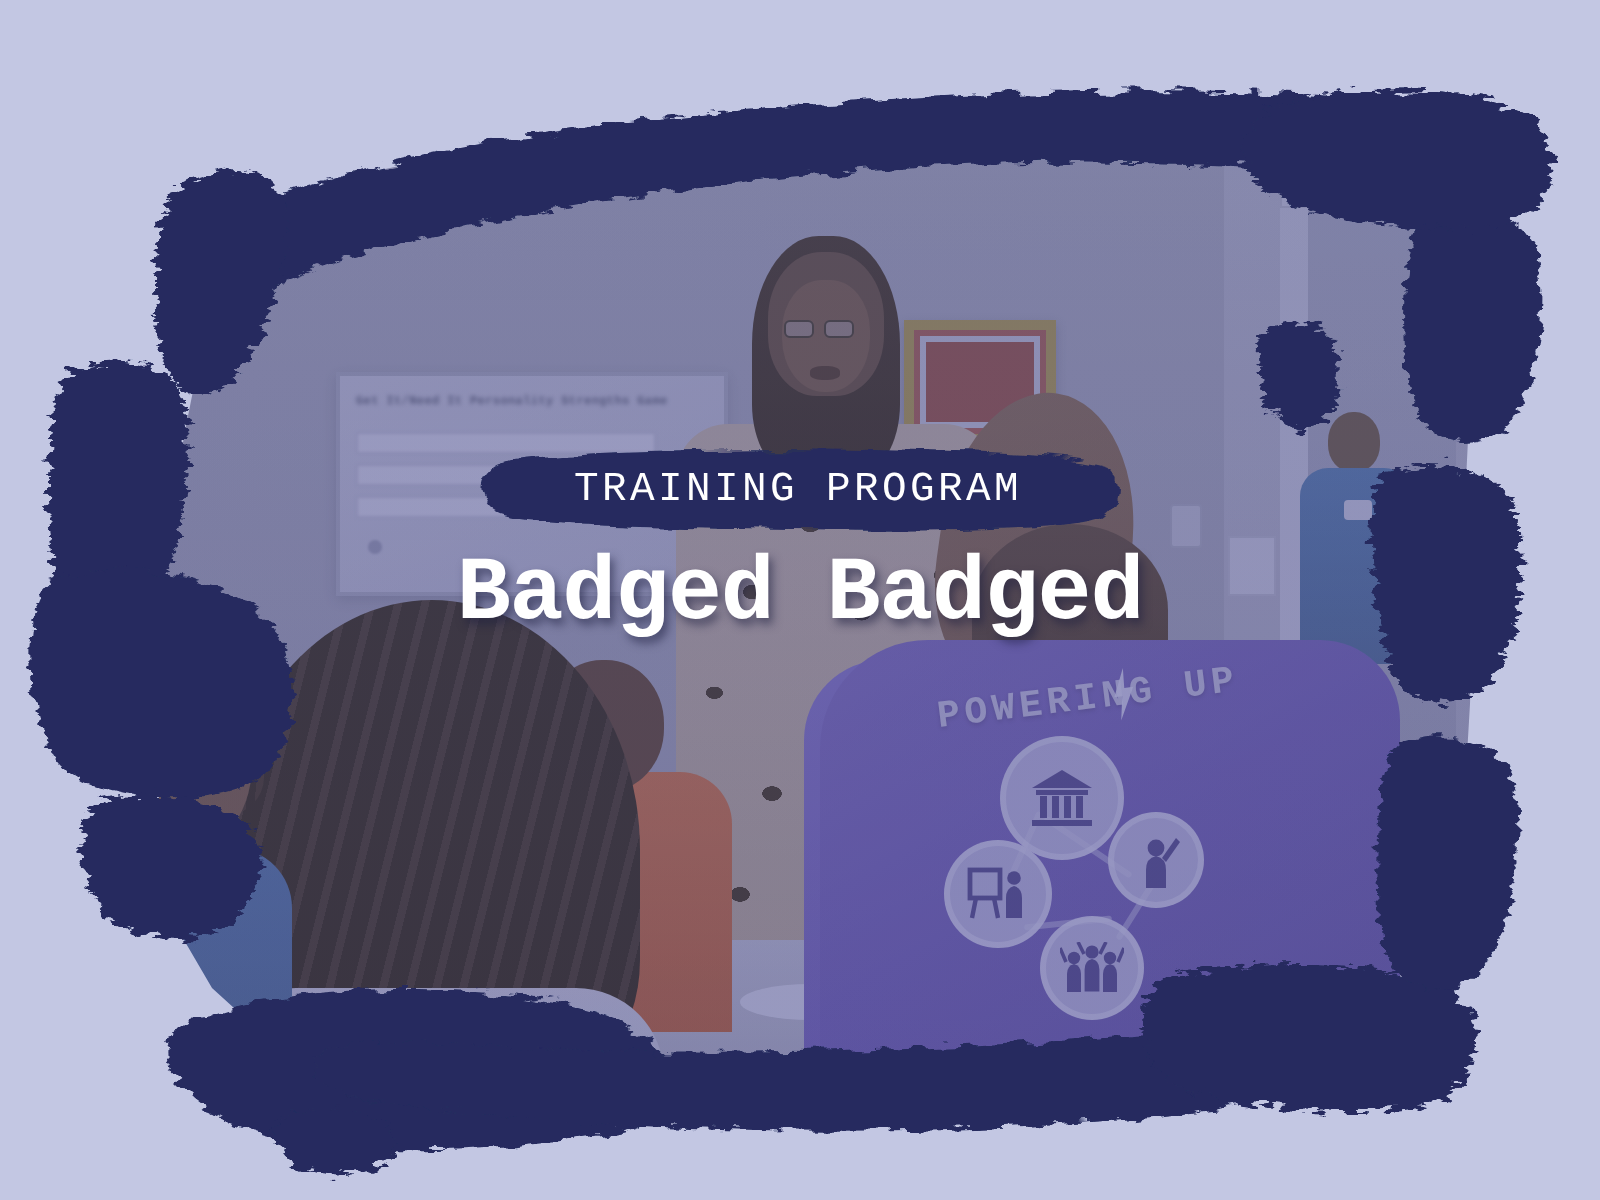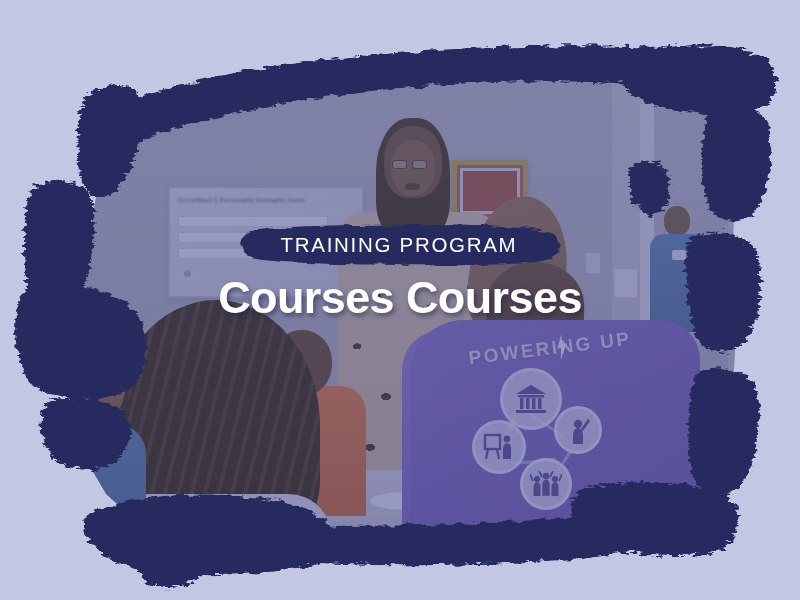--- a/index.html
+++ b/index.html
@@ -4,21 +4,21 @@
 <style>
   * { margin:0; padding:0; box-sizing:border-box; }
   html,body { width:800px; height:600px; overflow:hidden; }
   body {
     background:#c3c7e3;
     font-family:"Liberation Sans", sans-serif;
     position:relative;
   }
 
   
-  #stage { position:absolute; inset:0; width:800px; height:600px; }
+  #stage { position:absolute; inset:0; width:800px; height:600px;font-family:Liberation Mono, monospace; }
 
   
   .photo-wrap{
     position:absolute; left:0; top:0; width:800px; height:600px;
     clip-path:url(#brushClip);
     -webkit-clip-path:url(#brushClip);
   }
   .photo{
     position:absolute; inset:0;
     background:#b9bcc9;
@@ -531,16 +531,16 @@
 
     <div class="badge-pill">
       <svg viewBox="0 0 326 42" preserveAspectRatio="none">
         <path filter="url(#pillRough)" d="M20,6 C60,1 130,0 200,1 C260,2 310,4 318,10
                  C326,17 324,30 314,35 C300,41 230,42 160,41
                  C96,40 34,39 16,34 C2,30 0,12 20,6 Z" fill="#252c5f"></path>
       </svg>
       <span class="badge-label">TRAINING PROGRAM</span>
     </div>
 
-    <h1 class="headline">Courses Courses</h1>
+    <h1 class="headline">Badged Badged</h1>
   </div>
 
 </div>
 
 </body></html>

